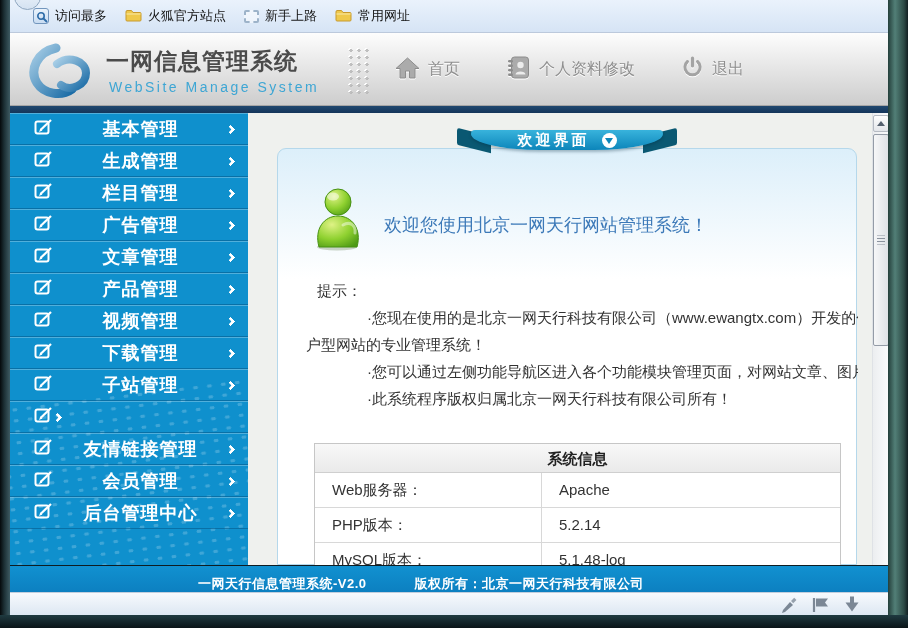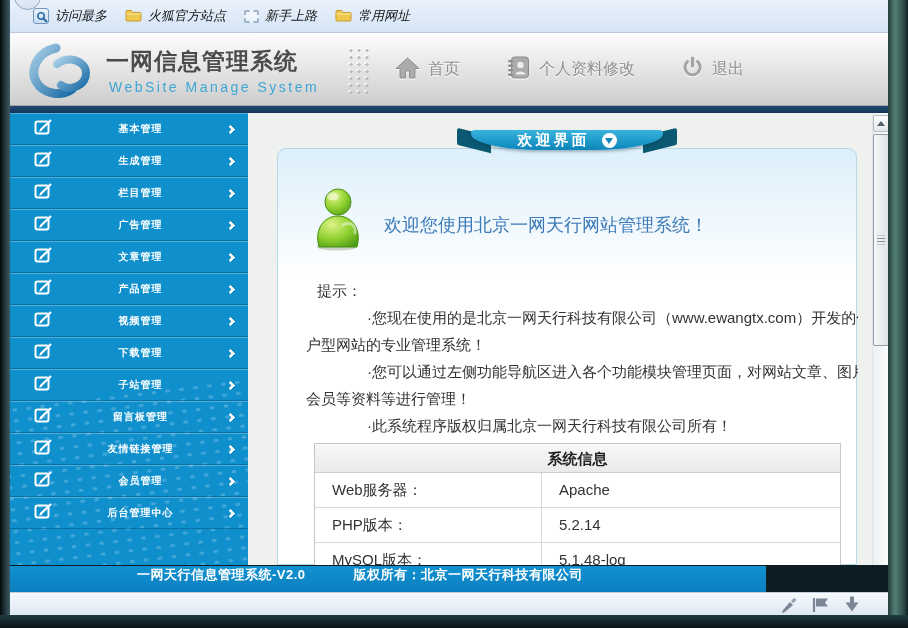--- a/index.html
+++ b/index.html
@@ -15,21 +15,21 @@
                  background:linear-gradient(#1f3a40,#0a1418); }
 
   
   .bm-bar { position:absolute; left:10px; top:0; width:878px; height:33px;
             background:linear-gradient(#eaf2fc,#d6e4f5);
             border-bottom:1px solid #bcc9dc;
             display:flex; align-items:center; padding-left:14px; z-index:5; }
   .bm-stub { position:absolute; left:4px; top:-17px; width:27px; height:27px; border-radius:50%;
              border:1px solid #8ea6bf; background:linear-gradient(#f4f8fd,#d4e2f1); }
   .bm-item { display:flex; align-items:center; gap:6px; padding:3px 9px; border-radius:3px;
-             font-size:13px; color:#141414; cursor:default;font-style:italic; }
+             font-size:13px; color:#141414; cursor:default; }
   .bm-sicon { width:16px; height:16px; border-radius:3px; border:1px solid #7396bd;
               background:linear-gradient(#eaf3fc,#c8dcf2); position:relative; }
   .bm-sicon svg { position:absolute; left:2px; top:2px; }
   .bm-dashed { width:15px; height:13px; border:2px dashed #9db3c9; border-radius:2px;
                background:rgba(255,255,255,.5); }
 
   
   .hdr { position:absolute; left:10px; top:33px; width:878px; height:73px;
          background:linear-gradient(#fdfdfd,#cdcdcd); border-bottom:1px solid #a5a5a5; }
   .hdr-logo { position:absolute; left:16px; top:8px; }
@@ -54,21 +54,21 @@
 
   
   .sidebar { position:absolute; left:10px; top:113px; width:238px; height:452px;
              background:#0f90cd; overflow:hidden; }
   .sidebar::after { content:""; position:absolute; left:-20px; right:-20px; bottom:-16px; height:190px;
               background-image:radial-gradient(ellipse 4px 3px, rgba(255,255,255,.20) 60%, transparent 65%);
               background-size:14px 11px; transform:rotate(-7deg); pointer-events:none; }
   .menu-item { height:32px; display:flex; align-items:center; padding:0 14px 0 24px;
                cursor:pointer; position:relative; z-index:1;
                box-shadow:inset 0 1px 0 rgba(255,255,255,.28), inset 0 -1px 0 rgba(6,95,145,.65); }
-  .menu-label { flex:1; text-align:center; color:#fff; font-size:10px; font-weight:bold;
+  .menu-label { flex:1; text-align:center; color:#fff; font-size:18px; font-weight:bold;
                 letter-spacing:1px; }
   .menu-chevron { width:7px; height:7px; border-top:3px solid #fff; border-right:3px solid #fff;
                   transform:rotate(45deg); border-radius:1px; }
 
   
   .content { position:absolute; left:248px; top:113px; width:624px; height:452px;
              background:#eff1ee; overflow:hidden; }
   .panel { position:absolute; left:29px; top:35px; width:580px; height:417px;
            background:linear-gradient(#dceffa,#ffffff 130px);
            border:1px solid #b5d8eb; border-radius:9px 9px 0 0; }
@@ -116,23 +116,23 @@
   .sb-up-tri { width:0; height:0; border-left:4px solid transparent; border-right:4px solid transparent;
                border-bottom:5px solid #54606e; }
   .sb-thumb { position:absolute; left:0; top:21px; width:16px; height:212px;
               background:linear-gradient(90deg,#f6f7f8,#dfe2e6); border:1px solid #949ca7;
               border-radius:2px; cursor:pointer; }
   .sb-thumb::after { content:""; position:absolute; left:3px; right:3px; top:50%; height:9px;
               transform:translateY(-50%);
               background:repeating-linear-gradient(#8b939e 0 1px, transparent 1px 3px); }
 
   
-  .footer { position:absolute; left:10px; top:566px; width:756px; height:27px;
+  .footer { position:absolute; left:10px; top:566px; width:878px; height:27px;
             background:linear-gradient(#1191d0,#0c7fc0);
-            display:flex; align-items:flex-start; justify-content:center; gap:48px;
+            display:flex; align-items:flex-end; justify-content:center; gap:48px;
             padding-right:56px; }
   .footer span { color:#fff; font-size:13px; font-weight:bold; letter-spacing:.5px; }
 
   .addon-bar { position:absolute; left:10px; top:592px; width:878px; height:23px;
                background:linear-gradient(#f7fafd,#dde7f2); border-top:1px solid #c2cedd; }
   .addon-icons { position:absolute; right:28px; top:2px; display:flex; gap:13px; align-items:center; }
   .addon-icons > span { cursor:pointer; display:inline-flex; }
 </style>
 </head>
 <body>
@@ -313,21 +313,20 @@
           </svg></span>
       <span class="menu-label">子站管理</span>
       <span class="menu-chevron"></span>
     </div>
     <div class="menu-item">
       <span><svg width="20" height="17" viewBox="0 0 20 17">
             <rect x="1.5" y="2.5" width="13" height="12" rx="2" fill="none" stroke="#fff" stroke-width="2"></rect>
             <path d="M6.5 11 L17 1" stroke="#fff" stroke-width="2.2"></path>
             <path d="M5 13 l1.4-3.4 2 2 z" fill="#fff"></path>
           </svg></span>
-      <span class="menu-label">留言板管理</span>
       <span class="menu-chevron"></span>
     </div>
     <div class="menu-item">
       <span><svg width="20" height="17" viewBox="0 0 20 17">
             <rect x="1.5" y="2.5" width="13" height="12" rx="2" fill="none" stroke="#fff" stroke-width="2"></rect>
             <path d="M6.5 11 L17 1" stroke="#fff" stroke-width="2.2"></path>
             <path d="M5 13 l1.4-3.4 2 2 z" fill="#fff"></path>
           </svg></span>
       <span class="menu-label">友情链接管理</span>
       <span class="menu-chevron"></span>
@@ -382,21 +381,20 @@
         <path d="M33 38 C40 34 46 38 45 46" fill="none" stroke="rgba(255,255,255,.45)" stroke-width="3" stroke-linecap="round"></path>
       </svg>
     </div>
     <div class="welcome-txt">欢迎您使用北京一网天行网站管理系统！</div>
 
     <div class="tips">
       <div class="tip-line tip-head">提示：</div>
       <div class="tip-line tip-first">·您现在使用的是北京一网天行科技有限公司（www.ewangtx.com）开发的信息</div>
       <div class="tip-line tip-wrap">户型网站的专业管理系统！</div>
       <div class="tip-line tip-first">·您可以通过左侧功能导航区进入各个功能模块管理页面，对网站文章、图片、视</div>
-      <div class="tip-line tip-wrap">会员等资料等进行管理！</div>
       <div class="tip-line tip-first">·此系统程序版权归属北京一网天行科技有限公司所有！</div>
     </div>
 
     <div class="sys-table">
       <div class="t-header">系统信息</div>
       <div class="t-row">
         <div class="t-key">Web服务器：</div>
         <div class="t-val">Apache</div>
       </div>
       <div class="t-row">

